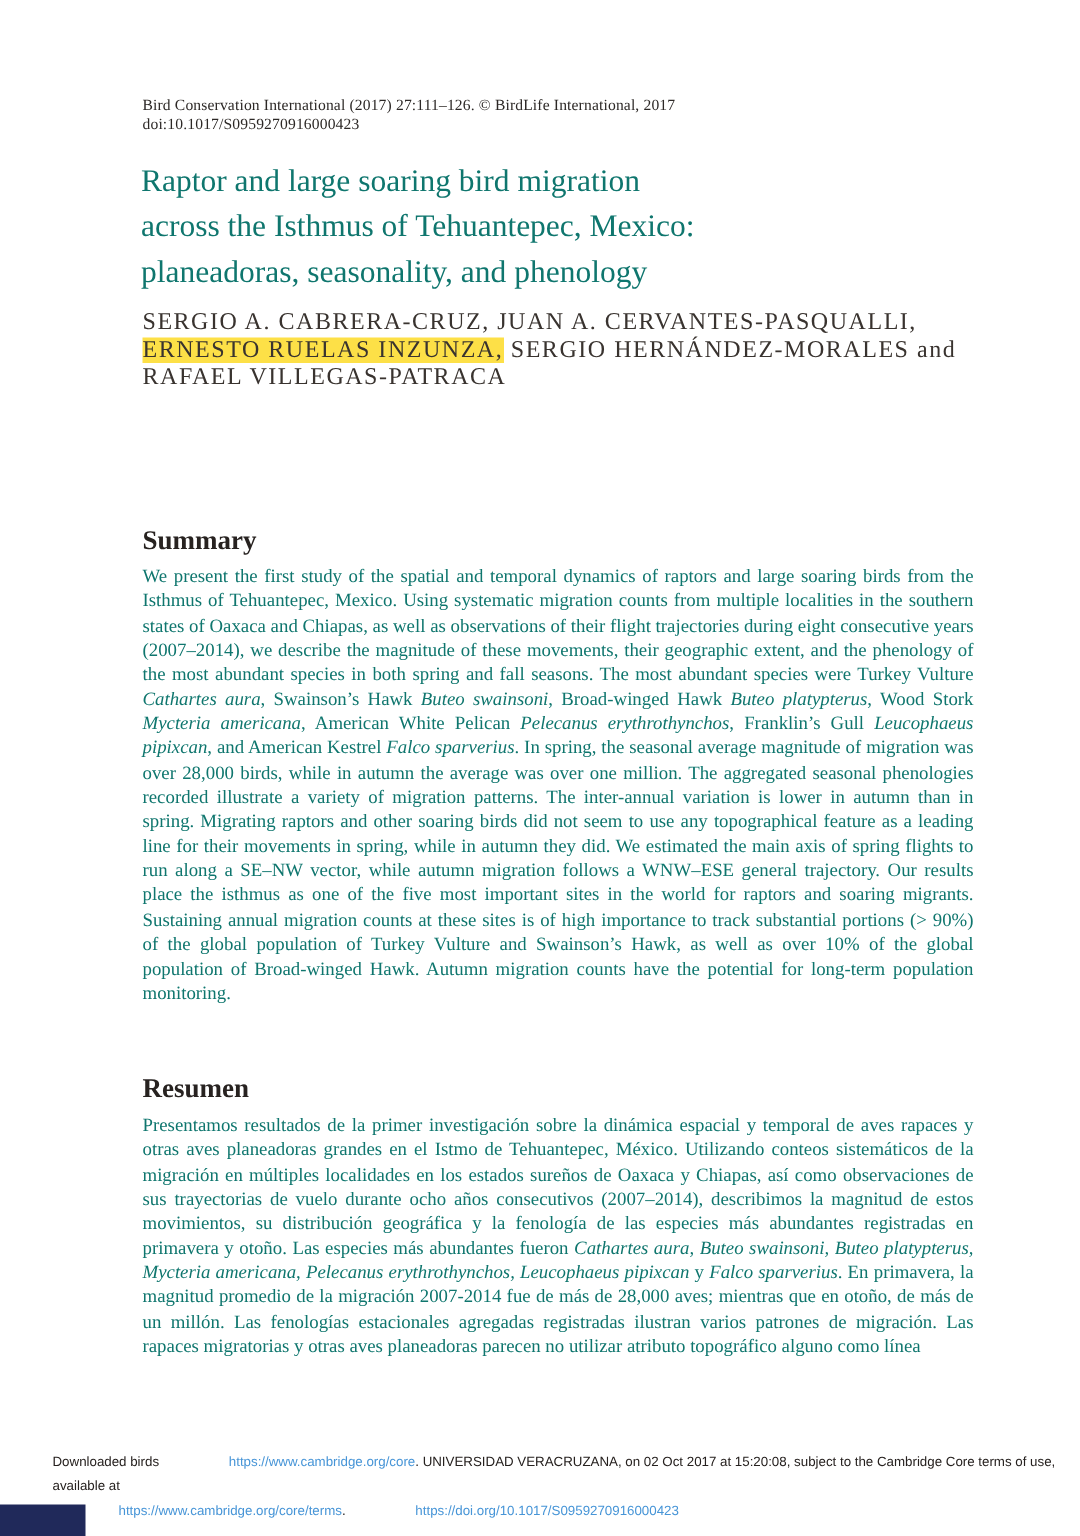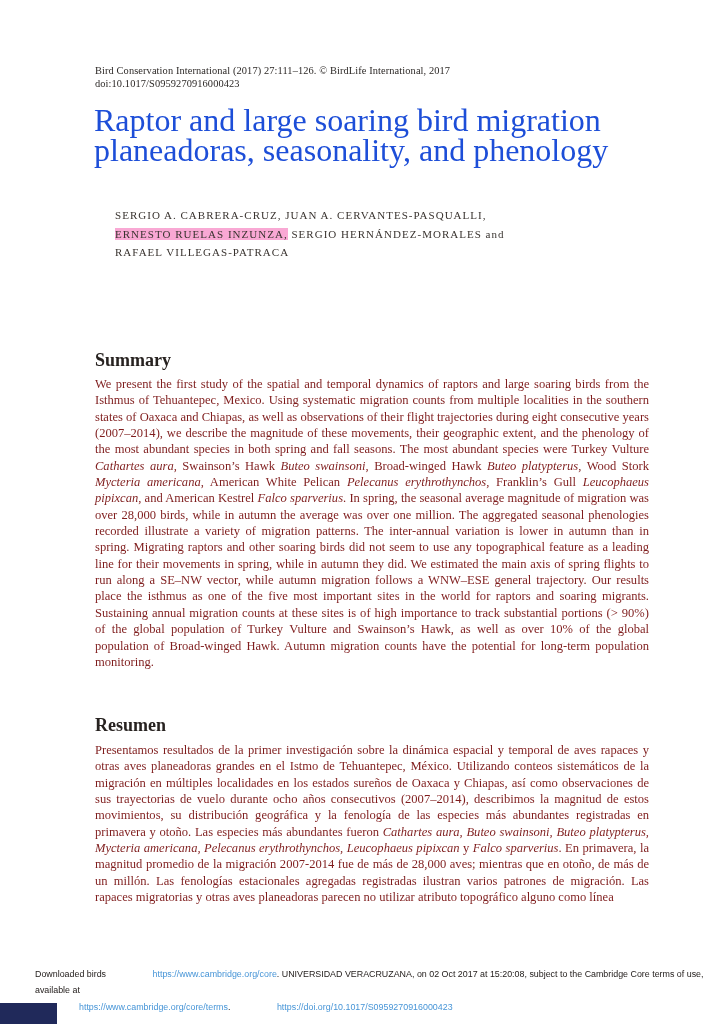--- a/index.html
+++ b/index.html
@@ -11,39 +11,39 @@
     color:#2c2826;
     overflow:hidden;
   }
   .journal-header {
     position:absolute; left:95px; top:64px;
     font-size:10.4px; line-height:13.4px;
     color:#2c2826; letter-spacing:0.1px;
   }
   .article-title {
     position:absolute; left:94px; top:105px;
-    font-size:32px; line-height:30.3px;
-    color:#1d4ed8; font-weight:400;
+    font-size:21px; line-height:30.3px;
+    color:#0f766e; font-weight:400;
   }
   .authors {
     position:absolute; left:95px; top:206px;
-    font-size:11px; line-height:18.6px;
-    letter-spacing:1.02px; color:#39332f;margin-left:20px;
+    font-size:16px; line-height:18.6px;
+    letter-spacing:1.02px; color:#39332f;
   }
-  .hl { background:#f9a8d4; }
+  .hl { background:#fde047; }
   .section-heading {
     position:absolute; left:95px;
     font-weight:bold; font-size:18px; color:#272220;
   }
   #summary-heading { top:350px; }
   #resumen-heading { top:715px; }
   .body-para {
     position:absolute; left:95px; width:554px;
     font-size:12.55px; line-height:16.35px;
-    text-align:justify; color:#7f1d1d;
+    text-align:justify; color:#0f766e;
   }
   #summary-para { top:376px; }
   #resumen-para { top:742px; }
   .it { font-style:italic; }
   .page-footer {
     position:absolute; left:35px; top:966px; width:678px;
     font-family:"Liberation Sans", sans-serif;
     font-size:8.9px; line-height:16.4px;
     color:#26211f;
   }
@@ -57,20 +57,21 @@
 </head>
 <body>
 
 <div class="journal-header">
   <div>Bird Conservation International (2017) 27:111–126. © BirdLife International, 2017</div>
   <div>doi:10.1017/S0959270916000423</div>
 </div>
 
 <div class="article-title">
   <div>Raptor and large soaring bird migration</div>
+  <div>across the Isthmus of Tehuantepec, Mexico:</div>
   <div>planeadoras, seasonality, and phenology</div>
 </div>
 
 <div class="authors">
   <div><span>SERGIO A. CABRERA-CRUZ, JUAN A. CERVANTES-PASQUALLI,</span></div>
   <div><span class="hl">ERNESTO RUELAS INZUNZA,</span><span> SERGIO HERNÁNDEZ-MORALES and</span></div>
   <div><span>RAFAEL VILLEGAS-PATRACA</span></div>
 </div>
 
 <div class="section-heading" id="summary-heading">Summary</div>

